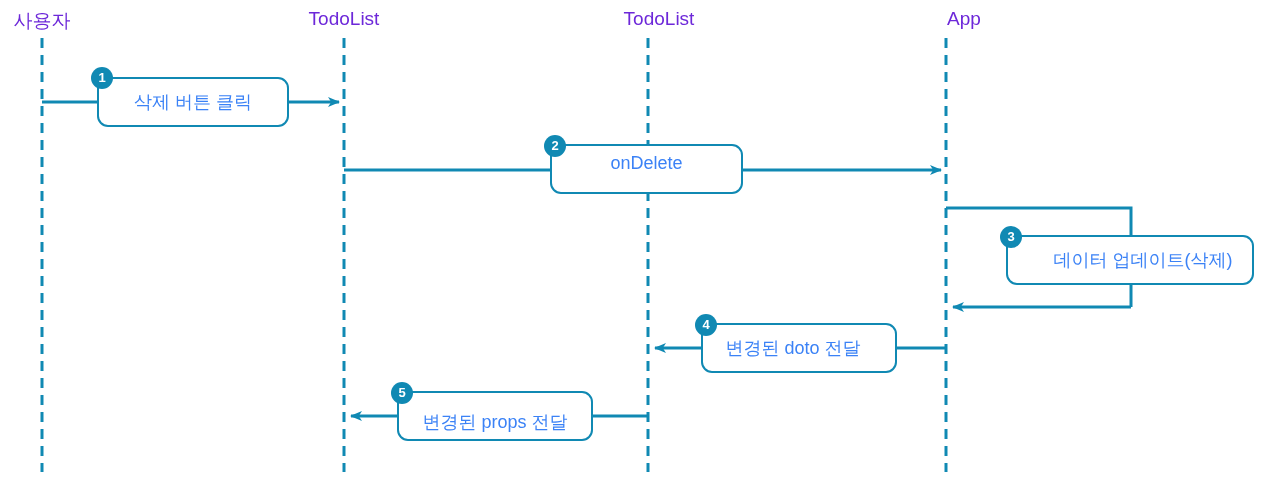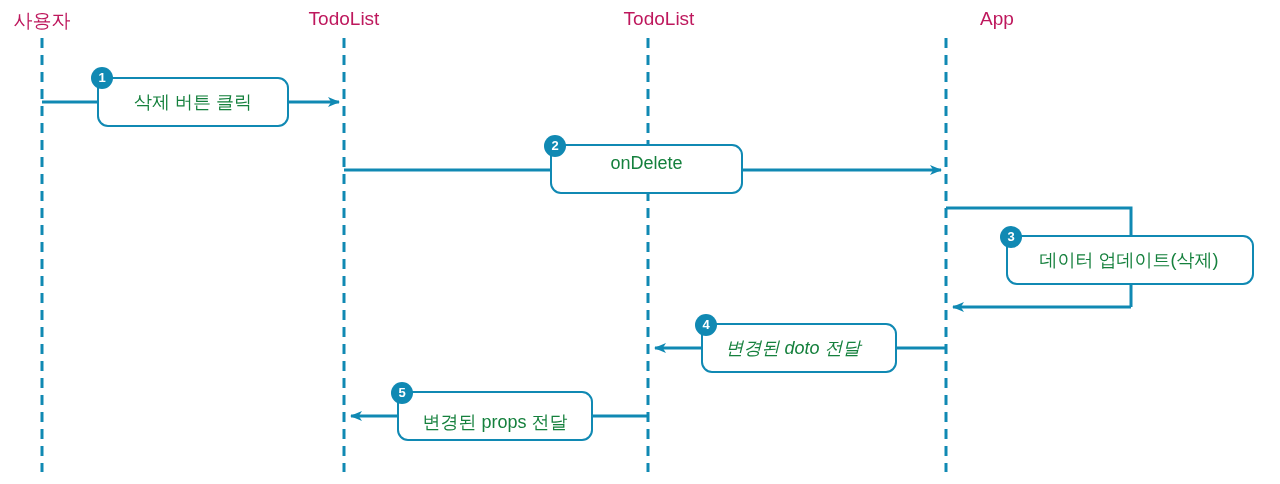--- a/index.html
+++ b/index.html
@@ -7,30 +7,30 @@
     width:1280px;height:484px;
     background:#ffffff;
     font-family:"Liberation Sans","DejaVu Sans",sans-serif;
     overflow:hidden;
   }
   #diagram{position:relative;width:1280px;height:484px;}
   #diagram svg{position:absolute;left:0;top:0;}
   .lifeline-label{
     position:absolute;
     font-size:19px;
-    color:#be185d;
+    color:#6d28d9;
     white-space:nowrap;
     transform:translateX(-50%);
     text-align:center;
     letter-spacing:0px;
   }
   .msg-label{
     position:absolute;
     font-size:18px;
-    color:#15803d;
+    color:#3b82f6;
     white-space:nowrap;
     display:flex;
     align-items:center;
     justify-content:center;
     box-sizing:border-box;
     pointer-events:none;
   }
   .badge-num{
     position:absolute;
     font-size:13px;
@@ -85,25 +85,25 @@
         <circle cx="555" cy="146" r="11" fill="#1089b3"></circle>
         <circle cx="1011" cy="237" r="11" fill="#1089b3"></circle>
         <circle cx="706" cy="325" r="11" fill="#1089b3"></circle>
         <circle cx="402" cy="393" r="11" fill="#1089b3"></circle>
       </g>
   </svg>
   <div id="labels-layer">
       <div class="lifeline-label" style="left: 42px; top: 8px;">사용자</div>
       <div class="lifeline-label" style="left: 344px; top: 8px;">TodoList</div>
       <div class="lifeline-label" style="left: 659px; top: 8px;">TodoList</div>
-      <div class="lifeline-label" style="left: 997px; top: 8px;">App</div>
+      <div class="lifeline-label" style="left: 964px; top: 8px;">App</div>
       <div class="badge-num" style="left: 91px; top: 67px;">1</div>
       <div class="msg-label" style="left: 98px; top: 78px; width: 190px; height: 48px;">삭제 버튼 클릭</div>
       <div class="badge-num" style="left: 544px; top: 135px;">2</div>
       <div class="msg-label" style="left: 551px; top: 145px; width: 191px; height: 36px;">onDelete</div>
       <div class="badge-num" style="left: 1000px; top: 226px;">3</div>
-      <div class="msg-label" style="left: 1007px; top: 236px; width: 244px; height: 48px;">데이터 업데이트(삭제)</div>
+      <div class="msg-label" style="left: 1007px; top: 236px; width: 272px; height: 48px;">데이터 업데이트(삭제)</div>
       <div class="badge-num" style="left: 695px; top: 314px;">4</div>
-      <div class="msg-label" style="left: 702px; top: 324px; width: 182px; height: 48px; font-style: italic;">변경된 doto 전달</div>
+      <div class="msg-label" style="left: 702px; top: 324px; width: 182px; height: 48px;">변경된 doto 전달</div>
       <div class="badge-num" style="left: 391px; top: 382px;">5</div>
       <div class="msg-label" style="left: 398px; top: 392px; width: 194px; height: 59px;">변경된 props 전달</div>
     </div>
 </div>
 
 </body></html>

